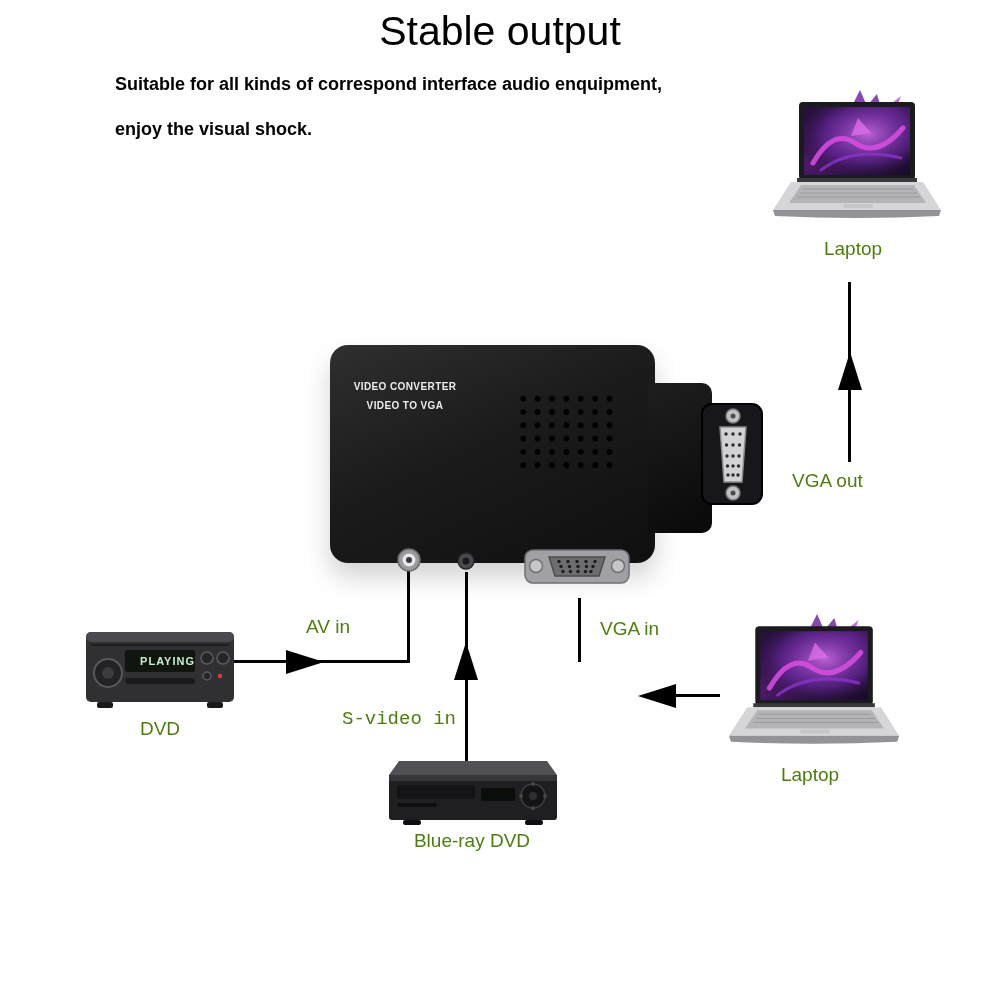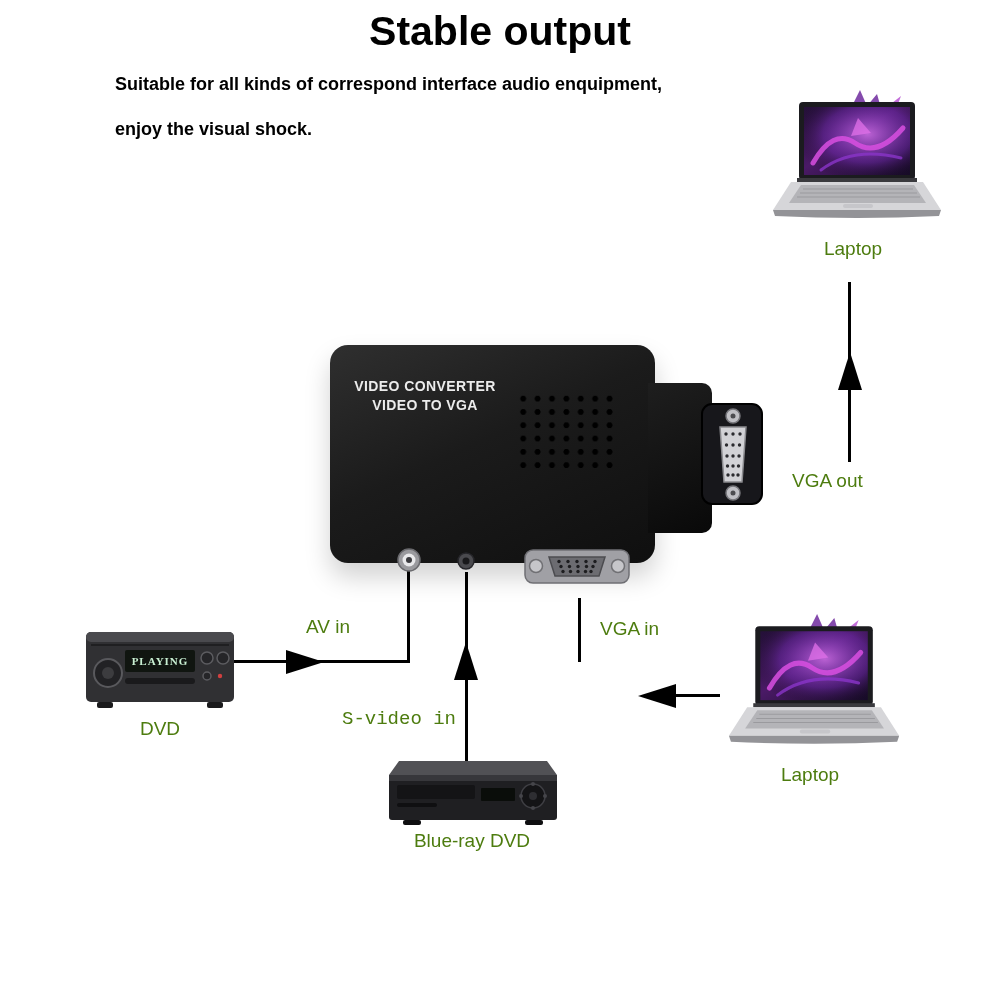--- a/index.html
+++ b/index.html
@@ -1,21 +1,21 @@
 <!DOCTYPE html>
 <html><head>
 <meta charset="utf-8">
 <style>
   * { margin:0; padding:0; box-sizing:border-box; }
   html,body { background:#ffffff; }
   body { font-family:"Liberation Sans", sans-serif; color:#000; }
   .page { position:relative; width:1000px; height:1000px; background:#fff; overflow:hidden; }
 
   .title { position:absolute; top:8px; left:0; width:100%; text-align:center;
-           font-size:41px; font-weight:700; }
+           font-size:41px; font-weight:400; }
   .subtitle { position:absolute; left:115px; font-size:18px; font-weight:700; white-space:nowrap; }
   .sub1 { top:74px; }
   .sub2 { top:119px; }
 
   .lbl { position:absolute; font-size:19px; color:#4d7c0f; }
   .lbl-center { text-align:center; }
 
   
   .line { position:absolute; background:#000; }
   .arr  { position:absolute; width:0; height:0; }
@@ -23,31 +23,31 @@
   .arr-right { border-top:12px solid transparent; border-bottom:12px solid transparent; border-left:38px solid #000; }
   .arr-left  { border-top:12px solid transparent; border-bottom:12px solid transparent; border-right:38px solid #000; }
 
   
   .converter { position:absolute; left:330px; top:345px; width:325px; height:218px;
                background:linear-gradient(155deg,#2f2f2f 0%,#1b1b1b 45%,#0f0f0f 100%);
                border-radius:18px; box-shadow:0 14px 26px rgba(0,0,0,0.18); }
   .converter-ext { position:absolute; left:648px; top:383px; width:64px; height:150px;
                background:linear-gradient(155deg,#1e1e1e,#090909);
                border-radius:0 10px 10px 0; }
-  .converter-text { position:absolute; left:344px; top:377px; width:162px; text-align:center;
-               color:#ececec; font-weight:700; font-size:14px; letter-spacing:0.4px; line-height:19px; }
+  .converter-text { position:absolute; left:324px; top:377px; width:162px; text-align:center;
+               color:#ececec; font-weight:700; font-size:10px; letter-spacing:0.4px; line-height:19px; }
   .vents { position:absolute; left:516px; top:392px; width:101px; height:80px;
                background-image:radial-gradient(circle,#000 2.6px,rgba(0,0,0,0) 3.3px);
                background-size:14.4px 13.3px; }
 
   .abs { position:absolute; }
 
   .dvd-display { position:absolute; left:125px; top:650px; width:70px; height:22px;
-               font-family:Liberation Serif, serif; font-size:11px; font-weight:700;
-               color:#c8efd2; text-align:center; line-height:22px; letter-spacing:1px; }
+               font-family:Liberation Sans, sans-serif; font-size:11px; font-weight:700;
+               color:#c8efd2; text-align:right; line-height:22px; letter-spacing:1px; }
 </style>
 </head>
 <body>
 
 <div class="page">
 
   <div class="title">Stable output</div>
   <div class="subtitle sub1">Suitable for all kinds of correspond interface audio enquipment,</div>
   <div class="subtitle sub2">enjoy the visual shock.</div>
 

